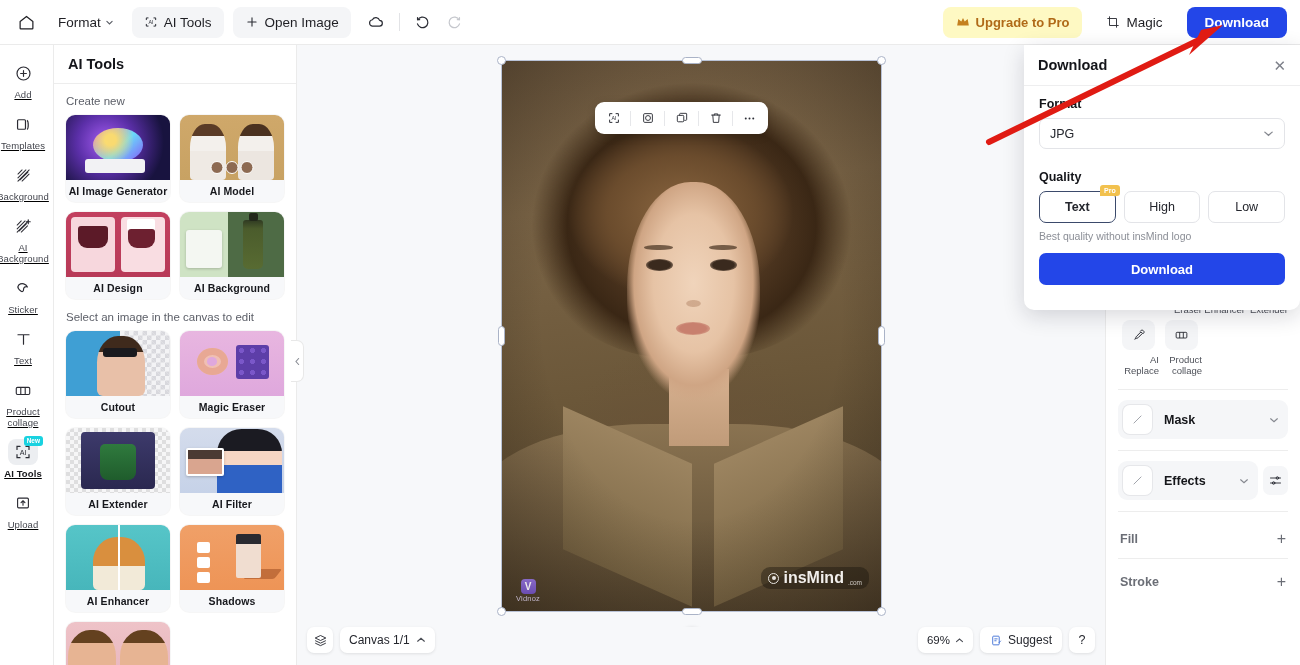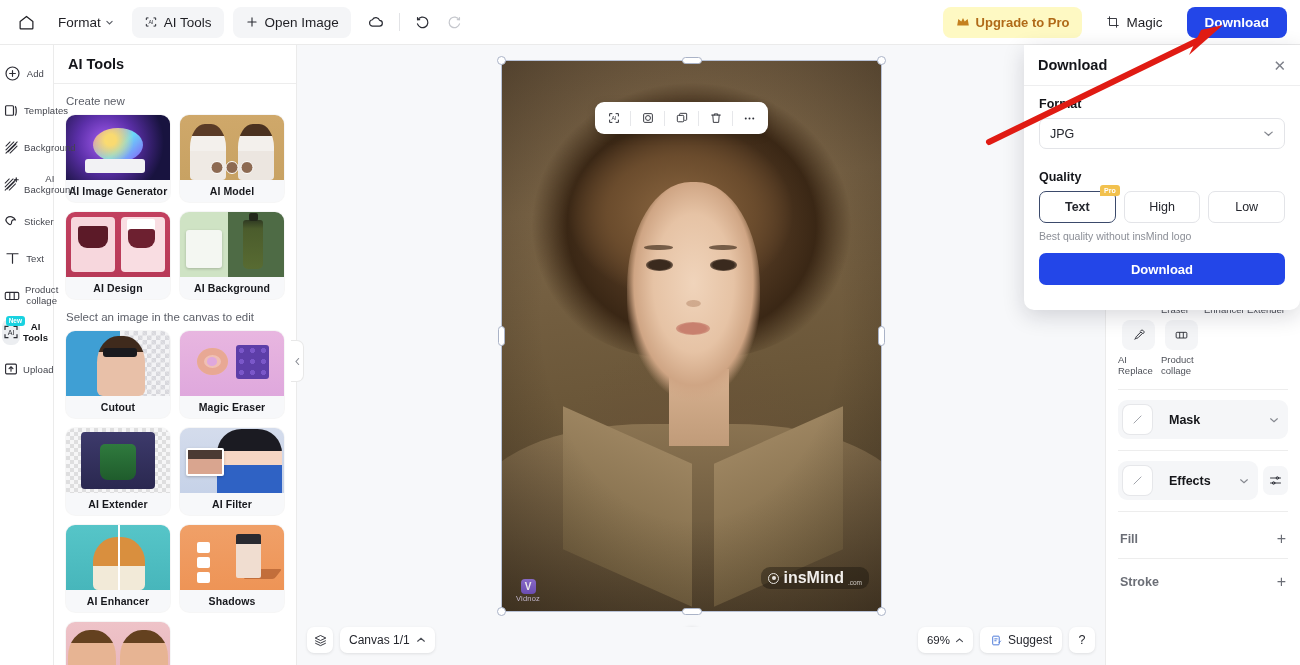--- a/index.html
+++ b/index.html
@@ -53,22 +53,22 @@
   }
 
   
   .rail {
     position: absolute; top: 45px; left: 0; width: 54px; height: 620px;
     background: #fff; border-right: 1px solid #ebebeb;
     padding-top: 9px; z-index: 30;
   }
   .rail-item {
     width: 46px; padding: 6px 2px 5px; display: flex;
-    flex-direction: row; align-items: center; gap: 3px;
-    cursor: pointer; position: relative;
+    flex-direction: column; align-items: center; gap: 3px;
+    cursor: pointer; position: relative; text-decoration: underline;
   }
   .rail-ico {
     width: 30px; height: 26px; display: flex; align-items: center;
     justify-content: center; color: #2b2b33; position: relative;
     border-radius: 8px;
   }
   .rail-item.active .rail-ico { background: #eceef1; }
   .rail-lbl {
     font-size: 9.5px; color: #43454d; text-align: center;
     line-height: 11px; letter-spacing: .1px;
@@ -457,25 +457,25 @@
   }
   .rp-tool {
     display: flex; flex-direction: column; align-items: center; gap: 4px;
     cursor: pointer; padding-bottom: 2px;
   }
   .rp-tool-ico {
     width: 33px; height: 30px; border-radius: 8px; background: #f4f5f7;
     display: flex; align-items: center; justify-content: center; color: #2b2d35;
   }
   .rp-tool-lbl {
-    font-size: 9.5px; color: #4e5159; text-align: left; line-height: 11px;
+    font-size: 9.5px; color: #4e5159; text-align: right; line-height: 11px;
   }
   .rp-divider { height: 1px; background: #ededed; margin: 11px 0 10px; }
   .rp-row {
-    display: flex; align-items: center; gap: 17px;
+    display: flex; align-items: center; gap: 12px;
     background: #f5f6f8; border-radius: 9px; padding: 5px 9px 5px 5px;
     cursor: pointer;
   }
   .rp-swatch {
     width: 29px; height: 29px; border-radius: 7px; background: #fff;
     box-shadow: 0 0 0 1px #e6e7ea; display:flex;align-items:center;justify-content:center;
   }
   .rp-row-lbl { font-size: 12.5px; font-weight: 700; color: #15161a; flex: 1; }
   .rp-chev { color: #85888f; font-size: 9px; }
   .rp-eq {

